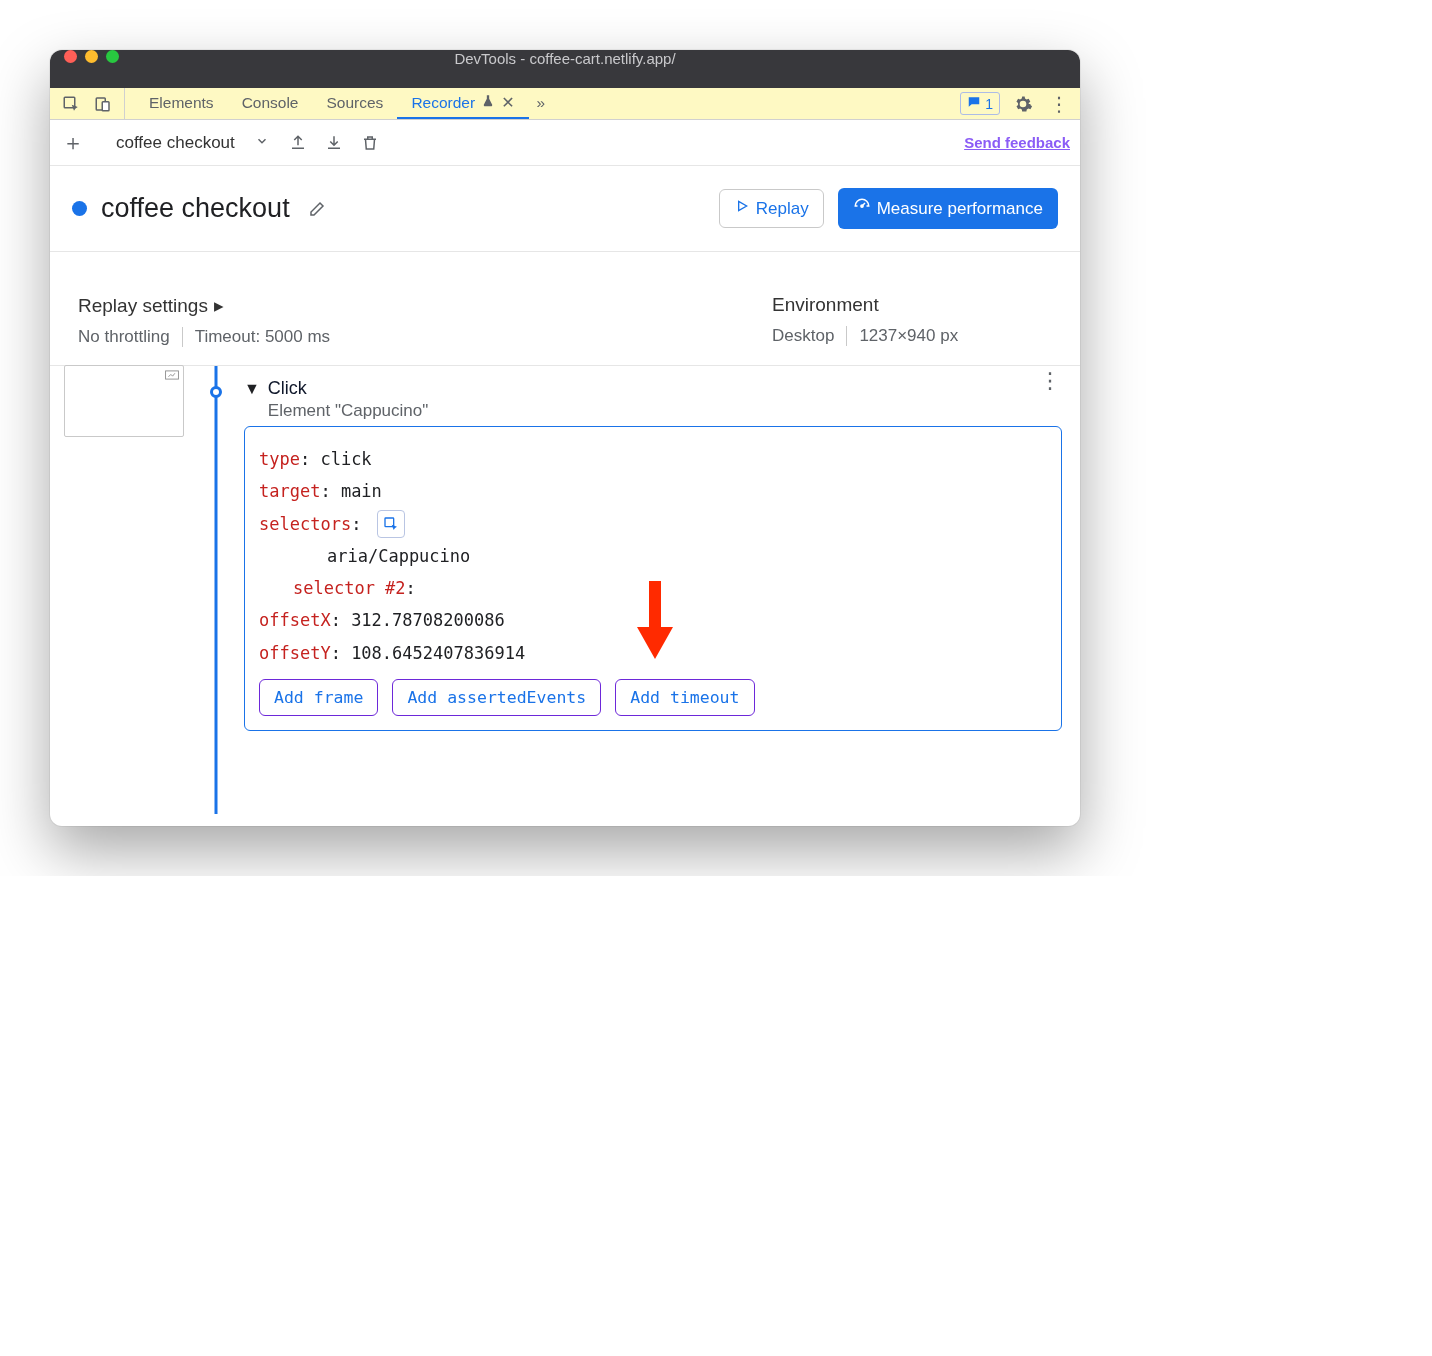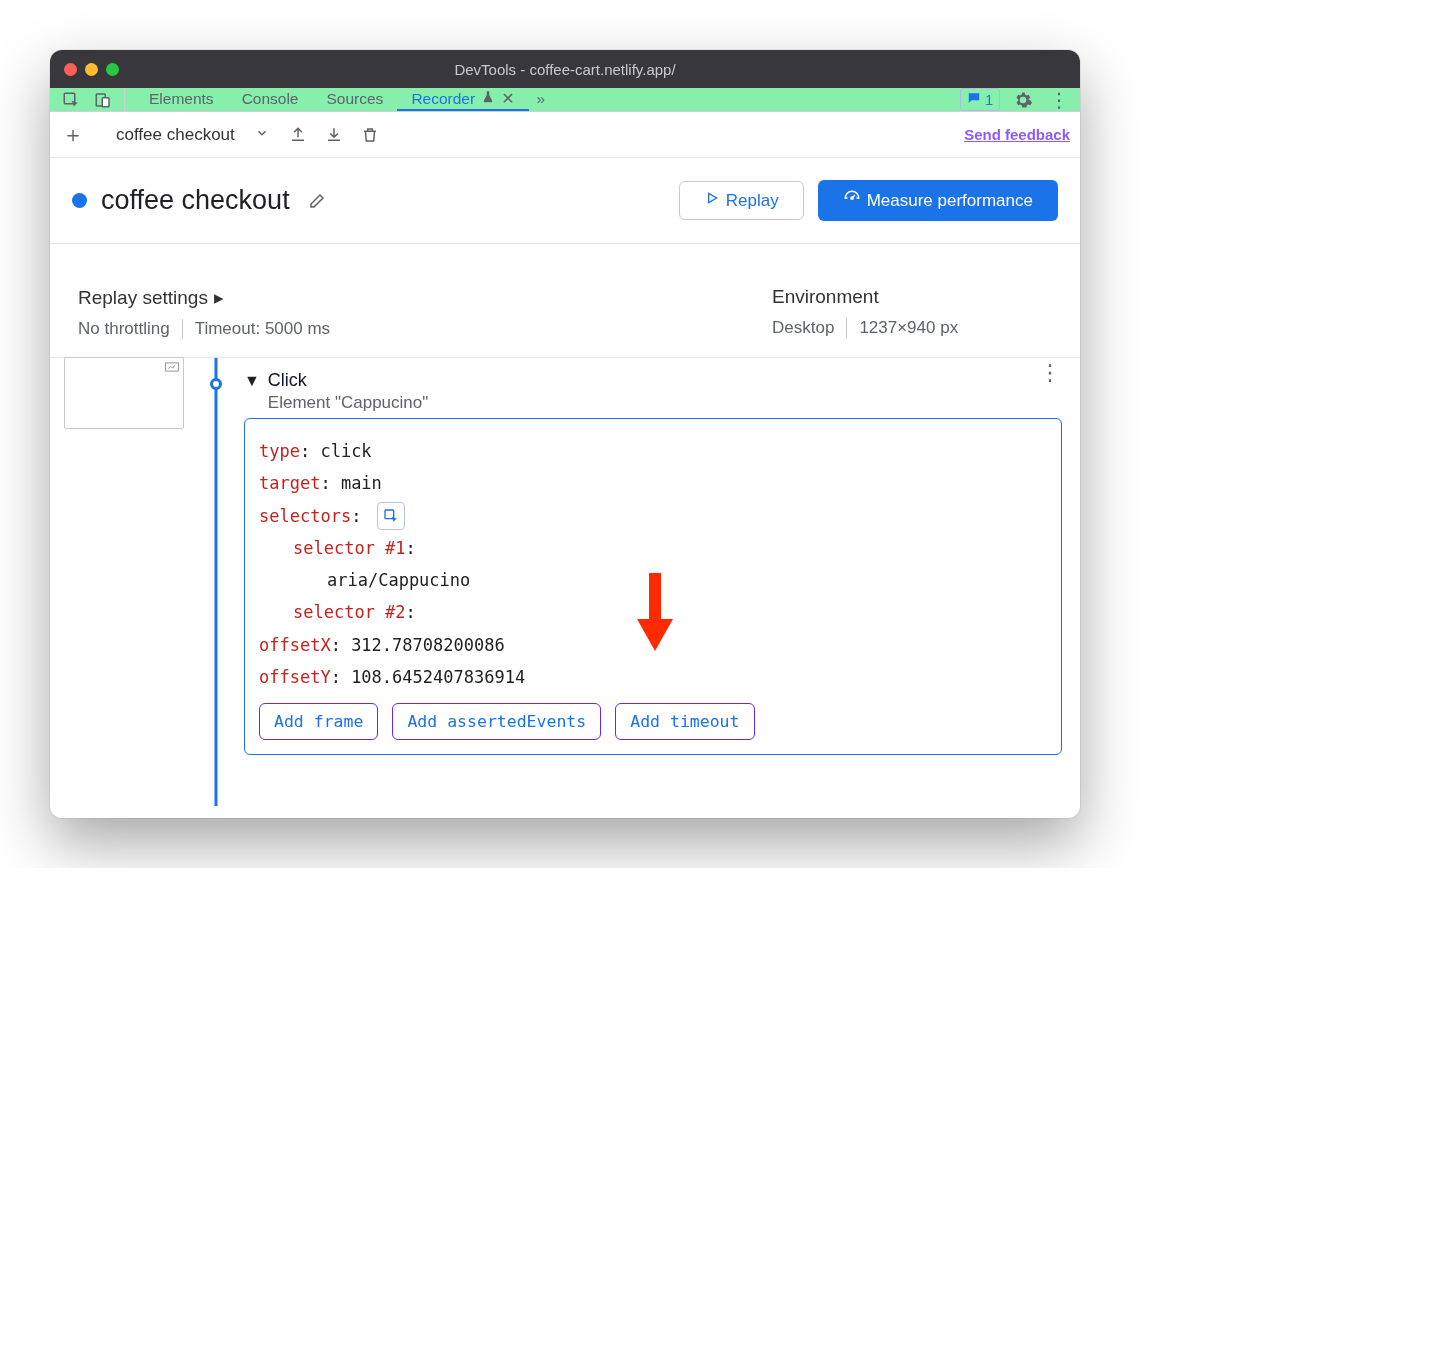--- a/index.html
+++ b/index.html
@@ -1,39 +1,39 @@
 <!DOCTYPE html>
 <html><head>
 <meta charset="utf-8">
 <style>
 * { box-sizing: border-box; margin: 0; padding: 0; }
 body { font-family: -apple-system, BlinkMacSystemFont, "Segoe UI", Helvetica, Arial, sans-serif; background: #fff; padding: 50px; }
 .window { width: 1030px; border-radius: 12px; overflow: hidden; box-shadow: 0 25px 60px rgba(0,0,0,0.35), 0 0 0 1px rgba(0,0,0,0.05); background: #fff; }
-.titlebar { background: #38383c; height: 38px; display: flex; align-items: center; padding: 0 14px; position: relative; }
+.titlebar { background: #38383c; height: 38px; display: flex; align-items: flex-start; padding: 0 14px; position: relative; }
 .traffic { display: flex; gap: 8px; }
 .dot { width: 13px; height: 13px; border-radius: 50%; }
 .dot.red { background: #ff5f57; }
 .dot.yellow { background: #febc2e; }
 .dot.green { background: #28c840; }
 .title { position: absolute; left: 0; right: 0; text-align: center; color: #c9c9cc; font-size: 15px; font-weight: 500; pointer-events: none; }
-.tabbar { display: flex; align-items: center; height: 24px; border-bottom: 1px solid #d0d0d0; padding: 0 8px; background: #86efac; }
+.tabbar { display: flex; align-items: center; height: 32px; border-bottom: 1px solid #d0d0d0; padding: 0 8px; background: #fef9c3; }
 .tabbar .left-icons { display: flex; align-items: center; gap: 6px; padding-right: 8px; border-right: 1px solid #d0d0d0; height: 100%; }
 .ic { display: inline-flex; align-items: center; justify-content: center; width: 26px; height: 26px; color: #5f6368; }
 .tabs { display: flex; align-items: stretch; height: 100%; margin-left: 10px; flex: 1; }
 .tab { display: flex; align-items: center; padding: 0 14px; font-size: 15.5px; color: #5f6368; cursor: pointer; gap: 6px; border-bottom: 2px solid transparent; }
 .tab.active { color: #1a73e8; border-bottom-color: #1a73e8; }
 .tabbar .right { display: flex; align-items: center; gap: 10px; }
 .issues { display: flex; align-items: center; gap: 4px; border: 1px solid #adbce6; border-radius: 3px; padding: 2px 6px; color: #1a73e8; font-size: 14px; }
 .toolbar2 { display: flex; align-items: center; height: 46px; border-bottom: 1px solid #e6e6e6; padding: 0 10px; gap: 10px; }
 .toolbar2 .sel { display: flex; align-items: center; gap: 20px; font-size: 17px; color: #333; padding: 0 6px; margin-left: 14px; }
 .feedback { margin-left: auto; color: #8b5cf6; font-size: 15px; text-decoration: underline; font-weight: bold; }
 .header { display: flex; align-items: center; padding: 22px 22px 22px 22px; gap: 14px; border-bottom: 1px solid #e6e6e6; }
 .header .bluedot { width: 15px; height: 15px; background: #1a73e8; border-radius: 50%; }
 .header h1 { font-size: 27px; font-weight: 400; color: #202124; }
-.btn { display: inline-flex; align-items: center; gap: 6px; padding: 8px 24px; border-radius: 6px; font-size: 17px; cursor: pointer; border: 1px solid transparent; }
+.btn { display: inline-flex; align-items: center; gap: 6px; padding: 8px 14px; border-radius: 6px; font-size: 17px; cursor: pointer; border: 1px solid transparent; }
 .btn.outline { border-color: #c9c9c9; color: #1a73e8; background: #fff; }
 .btn.primary { background: #1a73e8; color: #fff; font-weight: 500; }
 .settings { display: flex; padding: 18px 28px 18px 28px; border-bottom: 1px solid #e6e6e6; }
 .settings .col { flex: 1; margin-top: 24px; }
 .settings h3 { font-size: 19px; font-weight: 400; color: #333; display: flex; align-items: center; gap: 6px; margin-bottom: 10px; }
 .settings .row { font-size: 17px; color: #5f6368; display: flex; gap: 12px; }
 .settings .row .sep { border-left: 1px solid #c9c9c9; }
 .steps { display: flex; padding: 0 0 12px 0; min-height: 460px; }
 .thumb { width: 120px; margin: 0 14px; padding-top: 0; }
 .thumb .box { height: 72px; border: 1px solid #c9c9c9; border-radius: 2px; background: #fff; display:flex; align-items:flex-start; justify-content:flex-end; padding:4px; position:relative; top:-1px;}
@@ -224,21 +224,20 @@
         <div><span class="k">target</span><span class="v">: main</span></div>
         <div class="rowline">
           <span><span class="k">selectors</span><span class="v">:</span></span>
           <span class="pickbtn">
               <svg width="16" height="16" viewBox="0 0 24 24" fill="none" stroke="#1a73e8" stroke-width="2">
                 <rect x="3" y="3" width="13" height="13" rx="1"></rect>
                 <path d="M13 13 l8 3 -3 2 -2 3 z" fill="#1a73e8" stroke="none"></path>
               </svg>
             </span>
         </div>
-        <div class="indent1"><span class="k">selector #1</span><span class="v">:</span></div>
         <div class="indent2"><span class="v">aria/Cappucino</span></div>
         <div class="indent1"><span class="k">selector #2</span><span class="v">:</span></div>
         <div><span class="k">offsetX</span><span class="v">: 312.78708200086</span></div>
         <div><span class="k">offsetY</span><span class="v">: 108.6452407836914</span></div>
         <div class="actions">
           <button class="abtn">Add frame</button>
           <button class="abtn">Add assertedEvents</button>
           <button class="abtn">Add timeout</button>
         </div>
 

